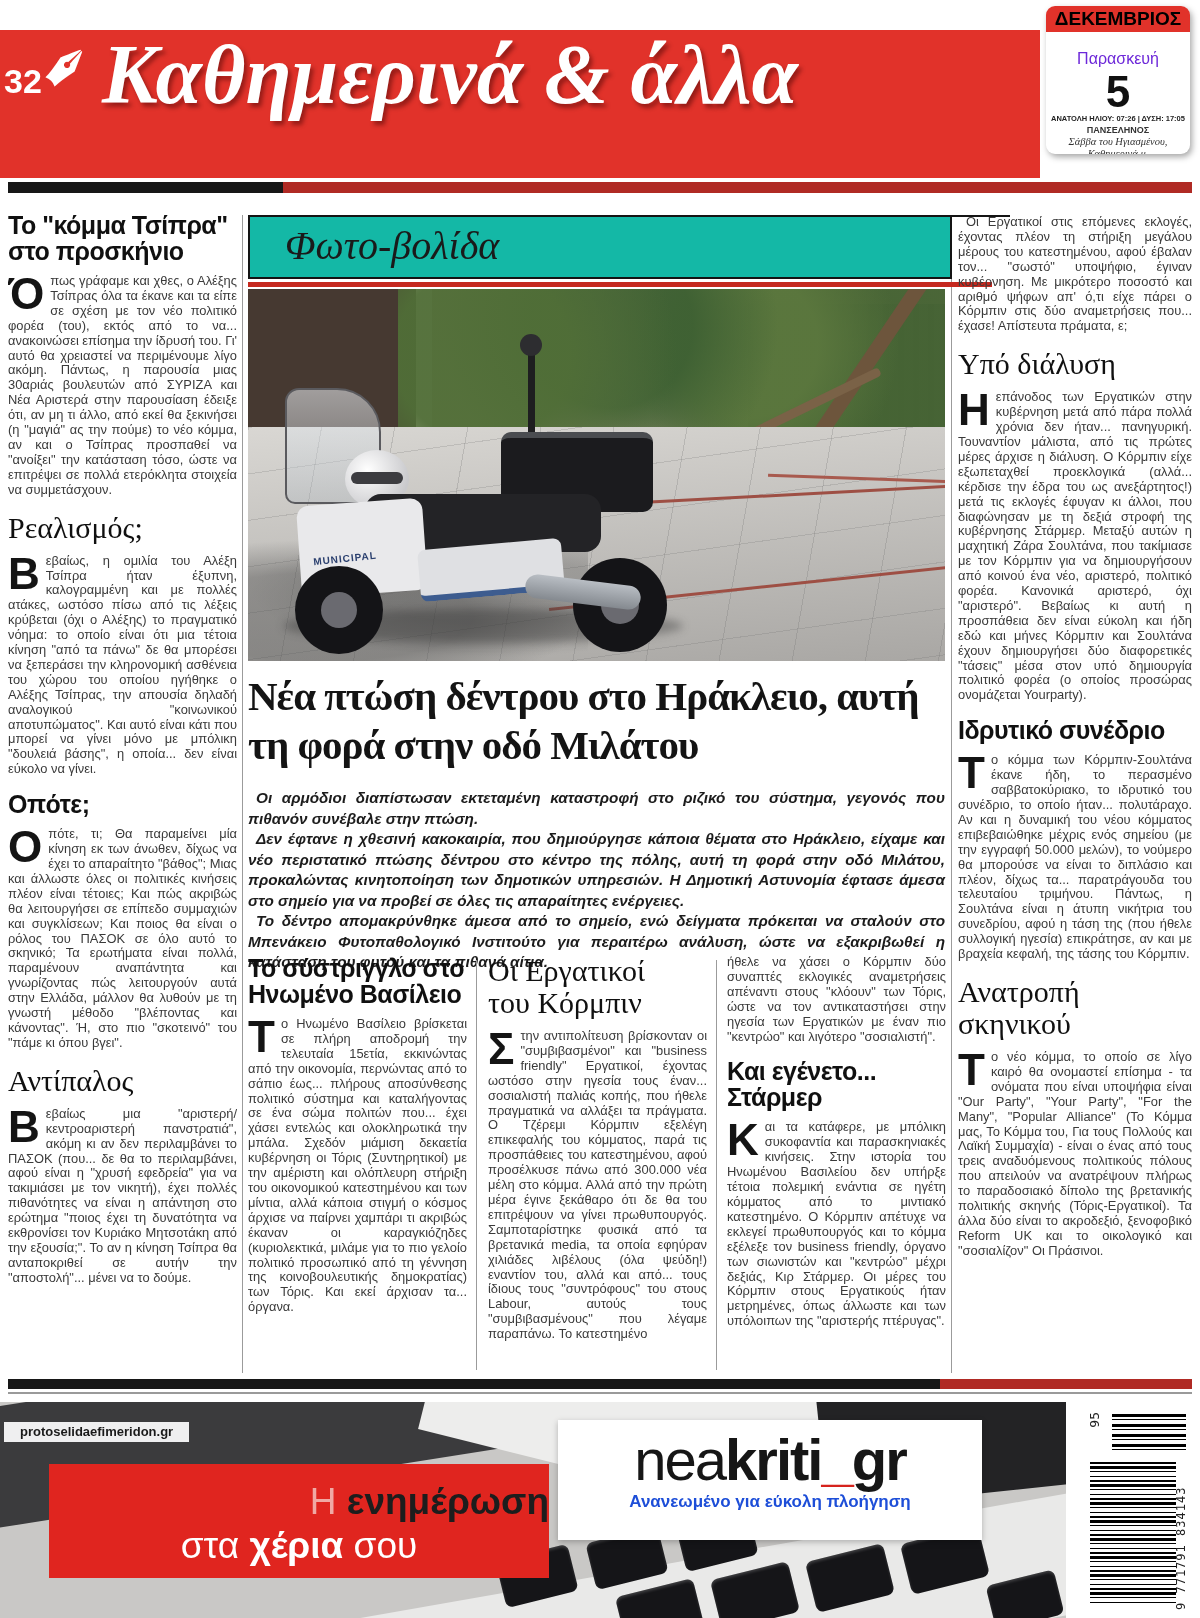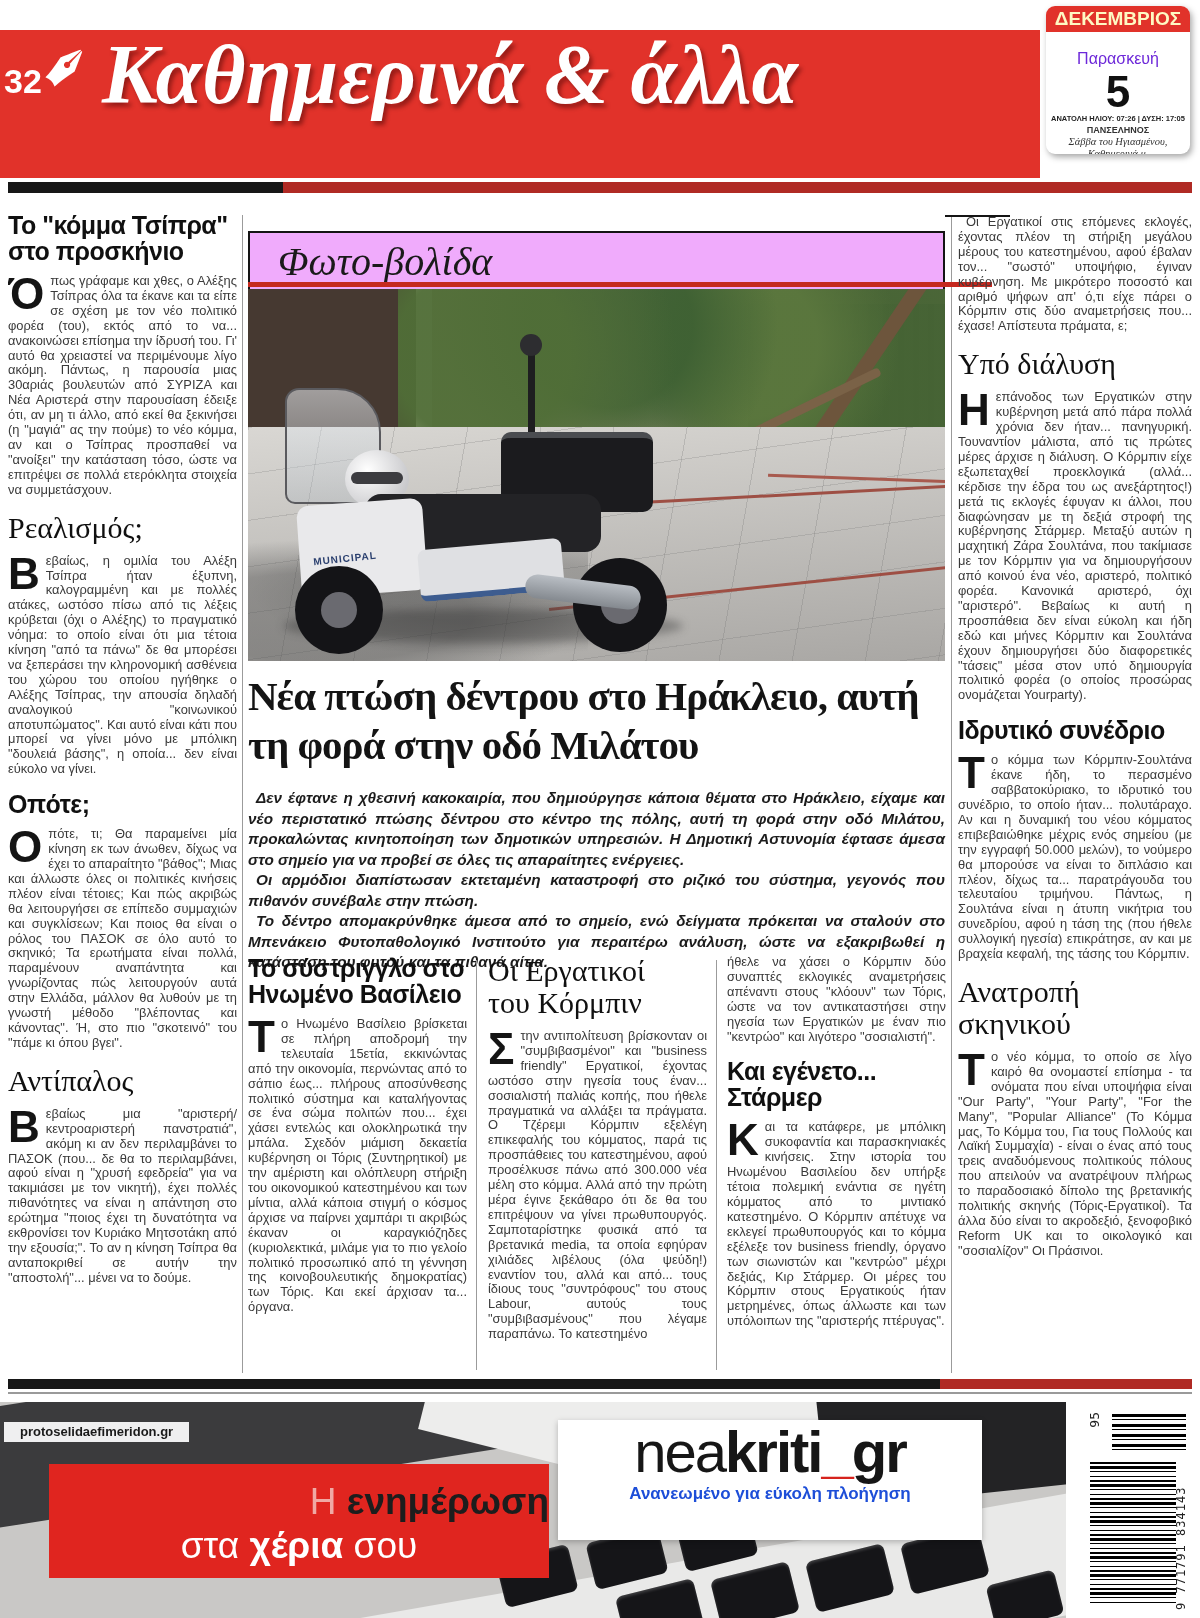--- a/index.html
+++ b/index.html
@@ -7,21 +7,21 @@
         font-family:"Liberation Sans","DejaVu Sans",sans-serif;color:#2e2e2e;}
   
   .band{position:absolute;left:0;top:30px;width:1040px;height:148px;background:#e1322a;}
   .pagenum{position:absolute;left:4px;top:64px;font:700 34px/1 "Liberation Sans",sans-serif;color:#fff;}
   .pen{position:absolute;left:40px;top:30px;font-size:64px;color:#fff;transform:rotate(-45deg);}
   .mast-title{position:absolute;left:102px;top:16px;font:700 italic 84px/1.4 "Liberation Serif",serif;
               color:#fff;text-shadow:3px 4px 4px rgba(60,0,0,.45);white-space:nowrap;}
   
   .cal{position:absolute;left:1046px;top:6px;width:144px;height:148px;background:#fff;border-radius:9px;
        box-shadow:2px 3px 6px rgba(0,0,0,.35);overflow:hidden;text-align:center;}
-  .cal-month{background:#e1322a;color:#fef9c3;font:700 19px/26px "Liberation Sans",sans-serif;}
+  .cal-month{background:#e1322a;color:#000000;font:700 19px/26px "Liberation Sans",sans-serif;}
   .cal-weekday{font:400 16px/22px "Liberation Sans",sans-serif;color:#6d28d9;margin-top:16px;}
   .cal-day{font:700 44px/44px "Liberation Sans",sans-serif;color:#111;}
   .cal-sun{font:700 7.5px/10px "Liberation Sans",sans-serif;color:#222;white-space:nowrap;}
   .cal-moon{font:700 9px/12px "Liberation Sans",sans-serif;color:#333;}
   .cal-saints{font:italic 400 10.5px/12px "Liberation Serif",serif;color:#333;}
   
   .divtop{position:absolute;left:8px;top:182px;width:1184px;height:11px;}
   .divtop .b{position:absolute;left:0;top:0;width:275px;height:11px;background:#171717;}
   .divtop .r{position:absolute;left:275px;top:0;right:0;height:11px;background:#b02a24;}
   .divbot{position:absolute;left:8px;top:1379px;width:1184px;height:10px;}
@@ -33,21 +33,21 @@
   .col{position:absolute;overflow:hidden;}
   .body{font:400 12.9px/14.9px "Liberation Sans","DejaVu Sans",sans-serif;color:#3a3a3a;
         text-align:justify;margin:0 0 14px 0;}
   .dropcap{float:left;font:800 44px/36px "Liberation Sans",sans-serif;color:#141414;padding:2px 6px 0 0;}
   .h-sans{font:700 25px/26px "Liberation Sans",sans-serif;color:#101010;letter-spacing:-.5px;
           margin:0 0 10px 0;white-space:pre-line;}
   .h-serif{font:400 30px/32px "Liberation Serif",serif;color:#101010;margin:0 0 10px 0;white-space:pre-line;}
   .article{margin-bottom:10px;}
   
   .mid{position:absolute;left:248px;top:215px;width:697px;height:1160px;}
-  .kicker{position:absolute;left:0;top:16px;width:693px;height:60px;background:#f0abfc;border:2px solid #141414;}
+  .kicker{position:absolute;left:0;top:0;width:693px;height:60px;background:#14b8a6;border:2px solid #141414;padding-left:7px;}
   .kicker span{font:400 italic 40px/58px "Liberation Serif",serif;color:#1a1a1a;padding-left:28px;}
   .redline{position:absolute;left:0;top:67px;width:697px;height:5px;background:#c5291f;}
   .headline{position:absolute;left:0;top:457px;width:697px;font:700 41px/49px "Liberation Serif",serif;
             color:#141414;letter-spacing:-1px;}
   .deck{position:absolute;left:0;top:573px;width:697px;}
   .deck p{font:700 italic 15.3px/20.5px "Liberation Sans",sans-serif;color:#1c1c1c;margin:0;
           text-align:justify;text-indent:8px;}
   .midrow{position:absolute;left:0;top:740px;width:697px;height:420px;}
   .midcol{position:absolute;top:0;width:219px;height:420px;overflow:hidden;}
   .cont-par{text-indent:0;}
@@ -118,21 +118,21 @@
   .site-label{position:absolute;left:4px;top:20px;background:rgba(255,255,255,.92);padding:1px 16px;
               font:700 13px/18px "Liberation Sans",sans-serif;color:#1a1a1a;}
   .redbox{position:absolute;left:49px;top:62px;width:500px;height:114px;background:#e0251f;
           text-align:center;padding-top:16px;box-sizing:border-box;}
   .redbox .l1{font:400 37px/44px "Liberation Sans",sans-serif;color:#f0a9a4;text-align:right;}
   .redbox .l1 b{color:#1d1d1d;font-weight:700;}
   .redbox .l2{font:400 37px/44px "Liberation Sans",sans-serif;color:#fff;}
   .redbox .l2 b{font-weight:700;}
   .card{position:absolute;left:558px;top:18px;width:424px;height:120px;background:#fff;text-align:center;
         box-shadow:0 2px 6px rgba(0,0,0,.25);}
-  .logo{font:400 58px/64px "Liberation Sans",sans-serif;color:#161616;letter-spacing:-2px;}
+  .logo{font:400 58px/64px "Liberation Sans",sans-serif;color:#161616;margin-top:8px;letter-spacing:-2px;}
   .logo .bold{font-weight:700;}
   .logo .us{color:#d6231d;font-weight:700;}
   .tagline{font:700 17px/20px "Liberation Sans",sans-serif;color:#1d4ed8;}
   .bc-strip{position:absolute;left:1066px;top:0;width:134px;height:216px;background:#fff;}
   .bc-sup{position:absolute;left:46px;top:12px;width:74px;height:36px;
     background:repeating-linear-gradient(180deg,#000 0 3px,#fff 3px 5px,#000 5px 6px,#fff 6px 10px);}
   .bc-supnum{position:absolute;left:22px;top:10px;font:400 13px/14px "DejaVu Sans Mono",monospace;color:#222;
     writing-mode:vertical-rl;transform:rotate(180deg);}
   .bc-main{position:absolute;left:24px;top:60px;width:86px;height:144px;
     background:repeating-linear-gradient(180deg,#000 0 2px,#fff 2px 4px,#000 4px 7px,#fff 7px 9px,#000 9px 10px,#fff 10px 14px,#000 14px 15px,#fff 15px 18px);}
@@ -224,22 +224,22 @@
         <div class="m-rimf"></div>
         <div class="m-wheelr"></div>
         <div class="m-rimr"></div>
         <div class="m-muff"></div>
       </div>
     </div>
 
     <div class="headline">Νέα πτώση δέντρου στο Ηράκλειο, αυτή τη φορά στην οδό Μιλάτου</div>
 
     <div class="deck">
+      <p>Οι αρμόδιοι διαπίστωσαν εκτεταμένη καταστροφή στο ριζικό του σύστημα, γεγονός που πιθανόν συνέβαλε στην πτώση.</p>
       <p>Δεν έφτανε η χθεσινή κακοκαιρία, που δημιούργησε κάποια θέματα στο Ηράκλειο, είχαμε και νέο περιστατικό πτώσης δέντρου στο κέντρο της πόλης, αυτή τη φορά στην οδό Μιλάτου, προκαλώντας κινητοποίηση των δημοτικών υπηρεσιών. Η Δημοτική Αστυνομία έφτασε άμεσα στο σημείο για να προβεί σε όλες τις απαραίτητες ενέργειες.</p>
-      <p>Οι αρμόδιοι διαπίστωσαν εκτεταμένη καταστροφή στο ριζικό του σύστημα, γεγονός που πιθανόν συνέβαλε στην πτώση.</p>
       <p>Το δέντρο απομακρύνθηκε άμεσα από το σημείο, ενώ δείγματα πρόκειται να σταλούν στο Μπενάκειο Φυτοπαθολογικό Ινστιτούτο για περαιτέρω ανάλυση, ώστε να εξακριβωθεί η κατάσταση του φυτού και τα πιθανά αίτια.</p>
     </div>
 
     <div class="midrow">
       <div class="midcol" style="left:0;">
         <h2 class="h-sans">Το σύστριγγλο στο
 Ηνωμένο Βασίλειο</h2>
         <p class="body"><span class="dropcap">Τ</span><span>ο Ηνωμένο Βασίλειο βρίσκεται σε πλήρη αποδρομή την τελευταία 15ετία, εκκινώντας από την οικονομία, περνώντας από το σάπιο έως... πλήρους αποσύνθεσης πολιτικό σύστημα και καταλήγοντας σε ένα σώμα πολιτών που... έχει χάσει εντελώς και ολοκληρωτικά την μπάλα. Σχεδόν μιάμιση δεκαετία κυβέρνηση οι Τόρις (Συντηρητικοί) με την αμέριστη και ολόπλευρη στήριξη του οικονομικού κατεστημένου και των μίντια, αλλά κάποια στιγμή ο κόσμος άρχισε να παίρνει χαμπάρι τι ακριβώς έκαναν οι καραγκιόζηδες (κυριολεκτικά, μιλάμε για το πιο γελοίο πολιτικό προσωπικό από τη γέννηση της κοινοβουλευτικής δημοκρατίας) των Τόρις. Και εκεί άρχισαν τα... όργανα.</span></p>
       </div>
       <div class="vline" style="left:228px;top:5px;height:410px;"></div>

